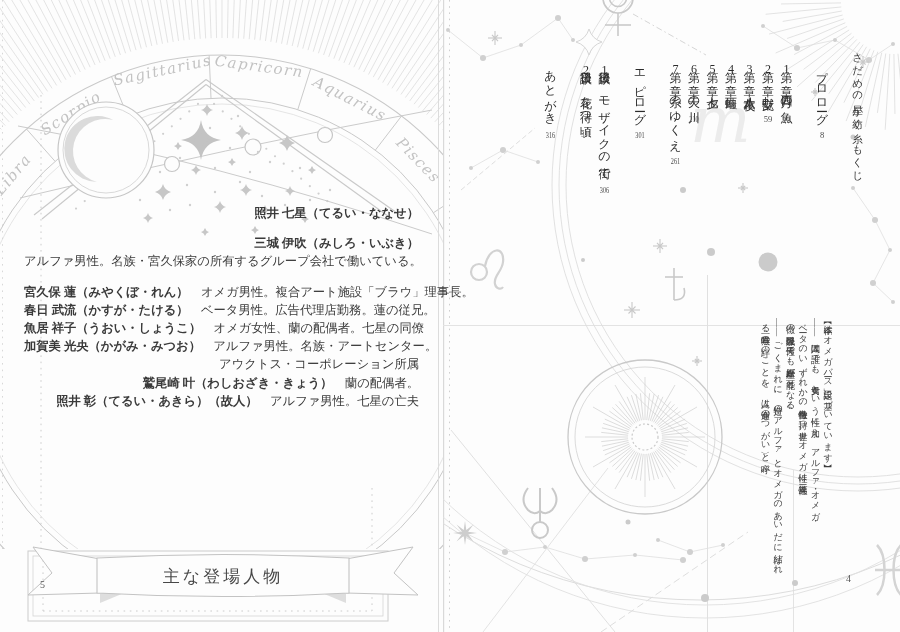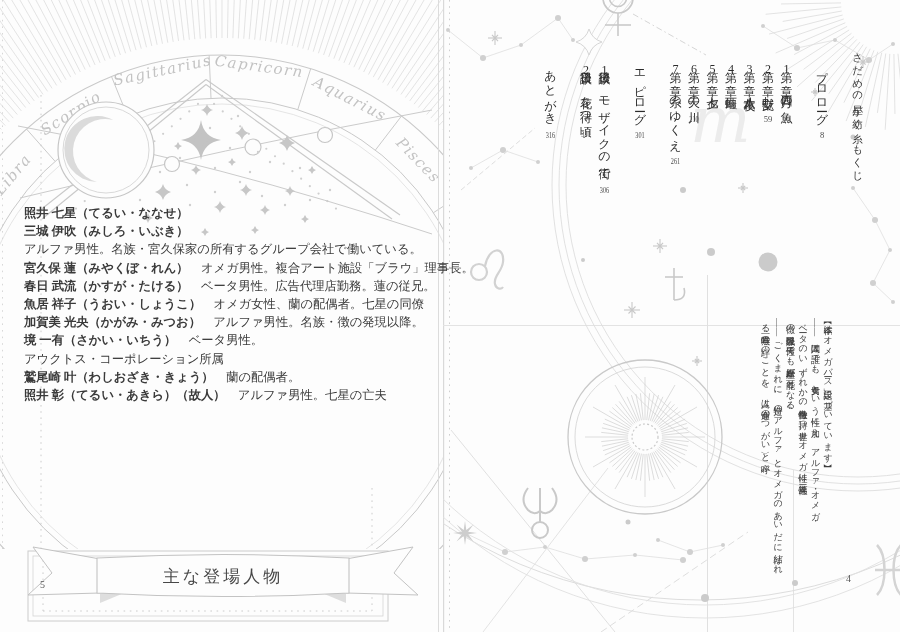--- a/index.html
+++ b/index.html
@@ -4,24 +4,24 @@
 <style>
   html,body{margin:0;padding:0;background:#e8e8e8;}
   .spread{position:relative;width:900px;height:632px;background:#fdfdfd;overflow:hidden;
           font-family:"Liberation Serif","DejaVu Serif",serif;}
   .page{position:absolute;top:0;height:632px;}
   .page-left{left:0;width:443px;}
   .page-right{left:443px;width:457px;}
   svg.art{position:absolute;left:0;top:0;width:100%;height:100%;z-index:1;}
 
   
-  .char-list{position:absolute;left:24px;width:395px;top:204px;text-align:left;
+  .char-list{position:absolute;left:24px;width:395px;top:204px;text-align:right;
              font-size:12.3px;line-height:18.2px;color:#3a3a3a;z-index:2;}
   .char-line{white-space:nowrap;}
-  .char-line.cgap{margin-top:0;}
+  .char-line.cgap{margin-top:12px;}
   .char-name{font-weight:700;}
   .char-desc{font-weight:400;}
 
   
   .toc{position:absolute;top:45px;right:36px;writing-mode:vertical-rl;z-index:2;color:#2b2b2b;}
   .toc-title{font-size:10.5px;line-height:14px;letter-spacing:1px;margin-left:22px;color:#333;}
   .toc-entry{font-size:12px;line-height:13.5px;letter-spacing:.5px;margin-top:17px;margin-left:5px;}
   .toc-entry.sec-end{margin-left:22px;}
   .tcy{text-combine-upright:all;}
   .pn{text-combine-upright:all;font-size:8.5px;color:#4a4a4a;}
@@ -542,22 +542,21 @@
           <line x1="438.5" y1="0" x2="438.5" y2="632" stroke="#dcdcdc" stroke-width="1"></line>
         </g>
     </svg>
     <div class="char-list" id="charList">
         <div class="char-line"><span class="char-name">照井 七星（てるい・ななせ）</span></div>
         <div class="char-line cgap"><span class="char-name">三城 伊吹（みしろ・いぶき）</span></div>
         <div class="char-line"><span class="char-desc">アルファ男性。名族・宮久保家の所有するグループ会社で働いている。</span></div>
         <div class="char-line cgap"><span class="char-name">宮久保 蓮（みやくぼ・れん）</span><span class="char-desc">　オメガ男性。複合アート施設「ブラウ」理事長。</span></div>
         <div class="char-line"><span class="char-name">春日 武流（かすが・たける）</span><span class="char-desc">　ベータ男性。広告代理店勤務。蓮の従兄。</span></div>
         <div class="char-line"><span class="char-name">魚居 祥子（うおい・しょうこ）</span><span class="char-desc">　オメガ女性、蘭の配偶者。七星の同僚</span></div>
-        <div class="char-line"><span class="char-name">加賀美 光央（かがみ・みつお）</span><span class="char-desc">　アルファ男性。名族・徴の発現以降。</span></div>
-        <div class="char-line"><span class="char-name">境 一有（さかい・いちう）</span><span class="char-desc">　ベータ男性。</span></div>
+        <div class="char-line"><span class="char-name">加賀美 光央（かがみ・みつお）</span><span class="char-desc">　アルファ男性。名族・アートセンター。</span></div>
         <div class="char-line"><span class="char-desc">アウクトス・コーポレーション所属</span></div>
         <div class="char-line"><span class="char-name">鷲尾崎 叶（わしおざき・きょう）</span><span class="char-desc">　蘭の配偶者。</span></div>
         <div class="char-line"><span class="char-name">照井 彰（てるい・あきら）（故人）</span><span class="char-desc">　アルファ男性。七星の亡夫</span></div>
       </div>
     <div class="pageno pn-left">5</div>
   </section>
 
   <section class="page page-right">
     <svg class="art" viewBox="0 0 457 632">
       <g id="rg-lines">

